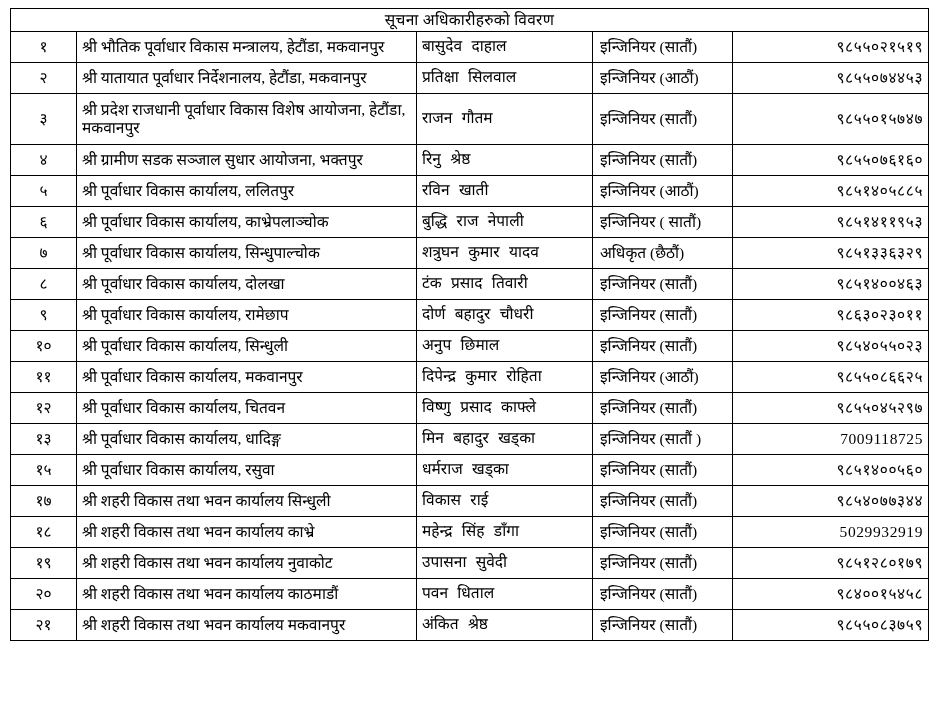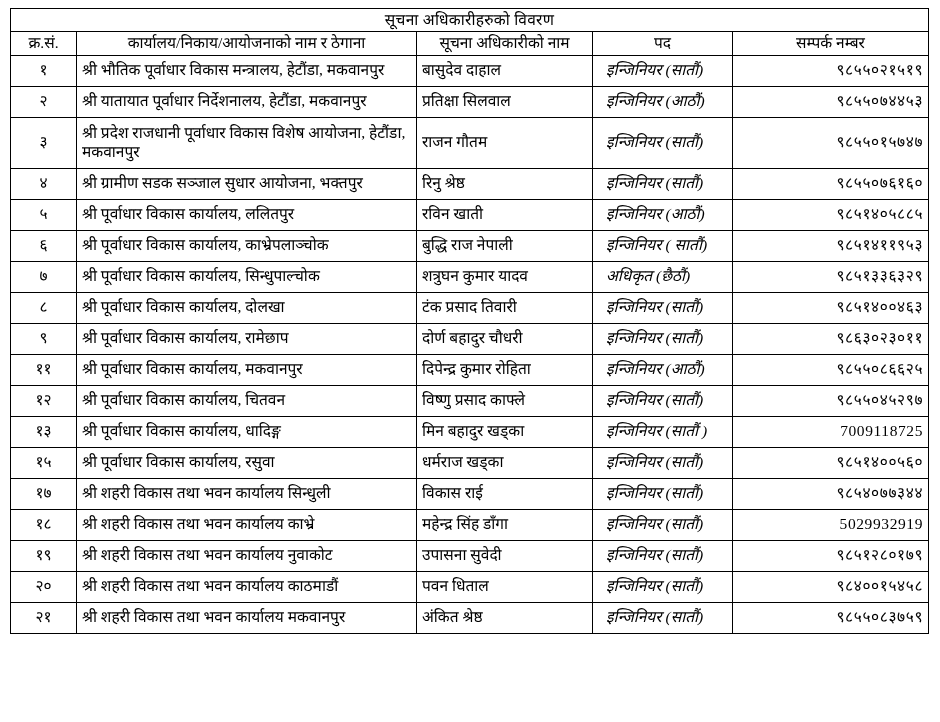--- a/index.html
+++ b/index.html
@@ -49,22 +49,22 @@
     padding-bottom: 6px;
   }
   .col-sn    { width: 66px; }
   .col-office{ width: 340px; }
   .col-name  { width: 176px; }
   .col-post  { width: 140px; }
   .col-phone { width: 196px; }
 
   tbody td.c-sn    { text-align: center; }
   tbody td.c-office{ text-align: left; }
-  tbody td.c-name  { text-align: left; }
-  tbody td.c-post  { text-align: left; padding-left: 13px; font-style: italic; }
+  tbody td.c-name  { text-align: left; font-family: Liberation Mono, monospace; }
+  tbody td.c-post  { text-align: left; padding-left: 7px; }
   tbody td.c-phone { text-align: right; letter-spacing: 0.6px; }
 
   tbody tr td { height: 26px; }
   tbody tr.tall td { height: 46px; }
 </style>
 </head>
 <body>
 
 <div class="page">
   <table class="info-table">
@@ -72,27 +72,20 @@
       <col class="col-sn">
       <col class="col-office">
       <col class="col-name">
       <col class="col-post">
       <col class="col-phone">
     </colgroup>
     <thead>
       <tr>
         <td class="doc-title" colspan="5">सूचना अधिकारीहरुको विवरण</td>
       </tr>
-      <tr>
-        <td>क्र.सं.</td>
-        <td>कार्यालय/निकाय/आयोजनाको नाम र ठेगाना</td>
-        <td>सूचना अधिकारीको नाम</td>
-        <td>पद</td>
-        <td>सम्पर्क नम्बर</td>
-      </tr>
     </thead>
     <tbody id="table-body">
         <tr>
           <td class="c-sn">१</td>
           <td class="c-office">श्री भौतिक पूर्वाधार विकास मन्त्रालय, हेटौंडा, मकवानपुर</td>
           <td class="c-name">बासुदेव दाहाल</td>
           <td class="c-post">इन्जिनियर (सातौं)</td>
           <td class="c-phone">९८५५०२१५१९</td>
         </tr>
         <tr>
@@ -145,20 +138,27 @@
           <td class="c-phone">९८५१४००४६३</td>
         </tr>
         <tr>
           <td class="c-sn">९</td>
           <td class="c-office">श्री पूर्वाधार विकास कार्यालय, रामेछाप</td>
           <td class="c-name">दोर्ण बहादुर चौधरी</td>
           <td class="c-post">इन्जिनियर (सातौं)</td>
           <td class="c-phone">९८६३०२३०११</td>
         </tr>
         <tr>
+          <td class="c-sn">१०</td>
+          <td class="c-office">श्री पूर्वाधार विकास कार्यालय, सिन्धुली</td>
+          <td class="c-name">अनुप छिमाल</td>
+          <td class="c-post">इन्जिनियर (सातौं)</td>
+          <td class="c-phone">९८५४०५५०२३</td>
+        </tr>
+        <tr>
           <td class="c-sn">११</td>
           <td class="c-office">श्री पूर्वाधार विकास कार्यालय, मकवानपुर</td>
           <td class="c-name">दिपेन्द्र कुमार रोहिता</td>
           <td class="c-post">इन्जिनियर (आठौं)</td>
           <td class="c-phone">९८५५०८६६२५</td>
         </tr>
         <tr>
           <td class="c-sn">१२</td>
           <td class="c-office">श्री पूर्वाधार विकास कार्यालय, चितवन</td>
           <td class="c-name">विष्णु प्रसाद काफ्ले</td>

